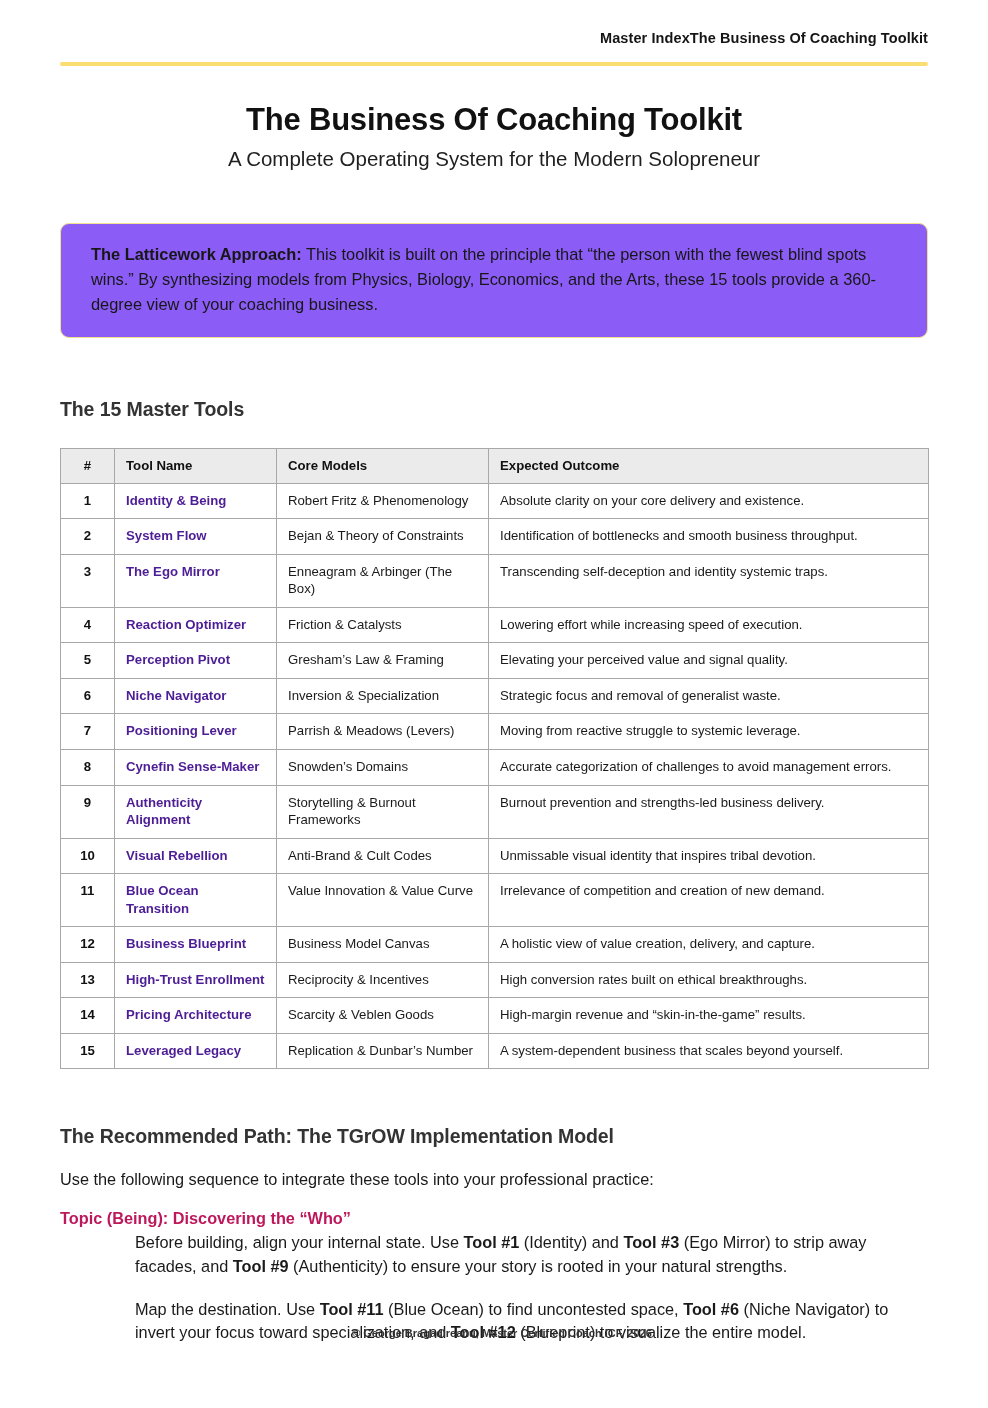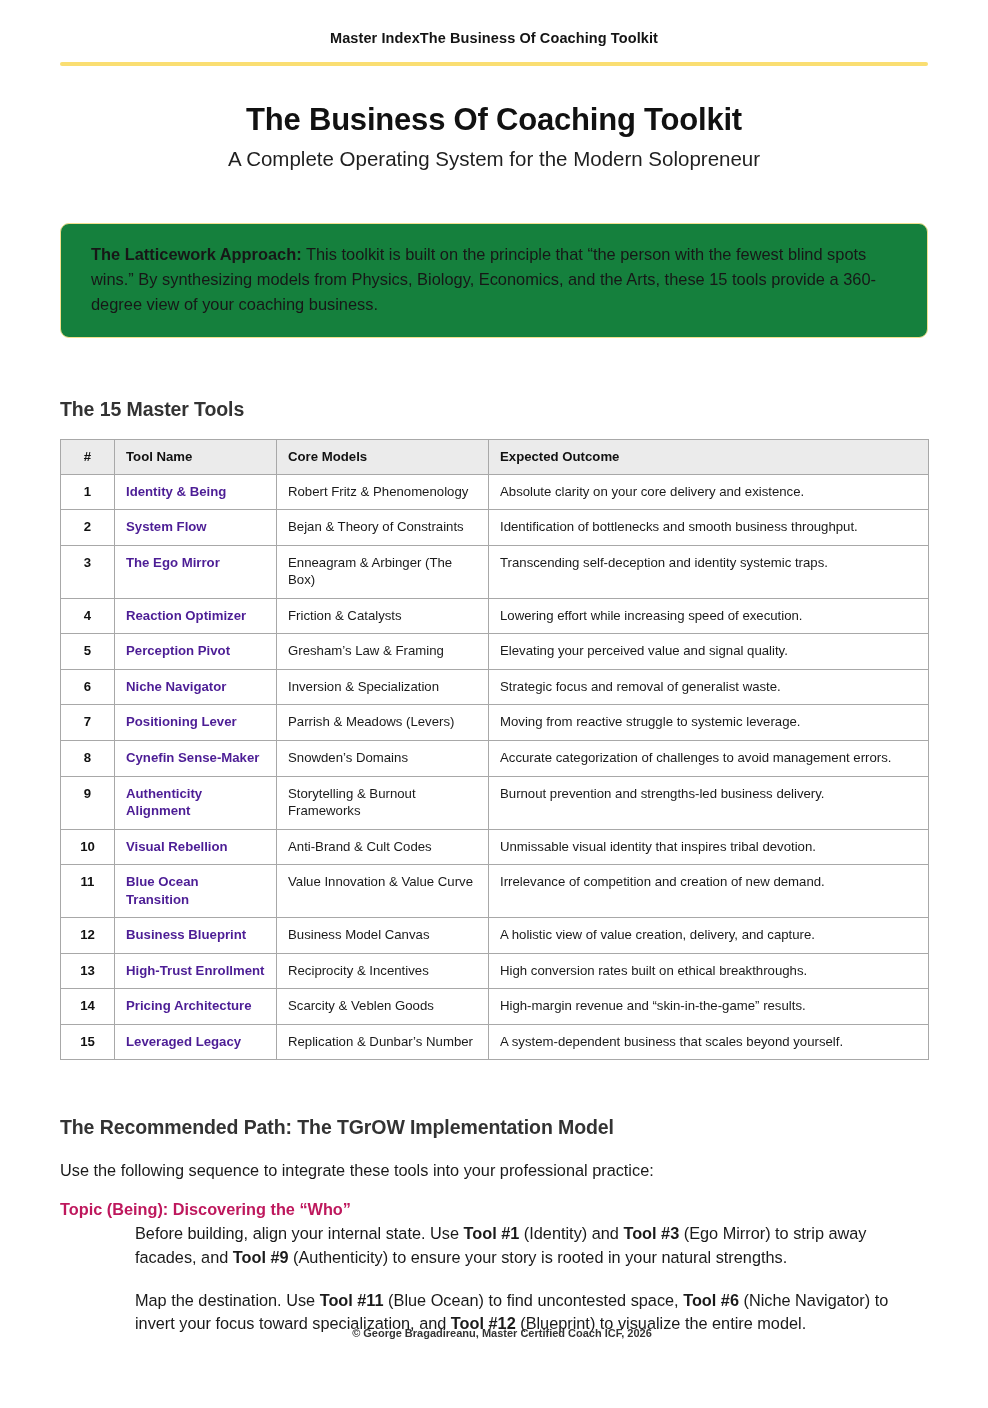--- a/index.html
+++ b/index.html
@@ -18,21 +18,21 @@
     position: relative;
     width: 988px;
     height: 1408px;
     box-sizing: border-box;
     padding: 0 60px;
   }
 
   
   .running-header {
     display: flex;
-    justify-content: center;
+    justify-content: flex-end;
     align-items: baseline;
     padding-top: 30px;
   }
   .running-header .rh-left,
   .running-header .rh-right {
     font-size: 14.5px;
     font-weight: bold;
     color: #141414;
     letter-spacing: 0.1px;
   }
@@ -59,40 +59,40 @@
     font-size: 20.5px;
     font-weight: normal;
     color: #1f1f1f;
     margin-top: 9px;
     line-height: 1.2;
   }
 
   
   .callout {
     margin-top: 52px;
-    background: #15803d;
+    background: #8b5cf6;
     border: 1.5px solid #f3e08f;
     border-radius: 9px;
     padding: 18px 24px 20px 30px;
     box-sizing: border-box;
   }
   .callout-text {
     font-size: 16.4px;
     line-height: 1.52;
     color: #171717;
   }
   .callout-text b { font-weight: bold; }
 
   
   .section-heading {
     font-size: 19.5px;
     font-weight: bold;
     color: #333333;
     margin-top: 60px;
-    margin-bottom: 18px;
+    margin-bottom: 27px;
     letter-spacing: -0.1px;
   }
 
   
   table.tools {
     width: 868px;
     border-collapse: collapse;
     table-layout: fixed;
     font-size: 13.2px;
   }

